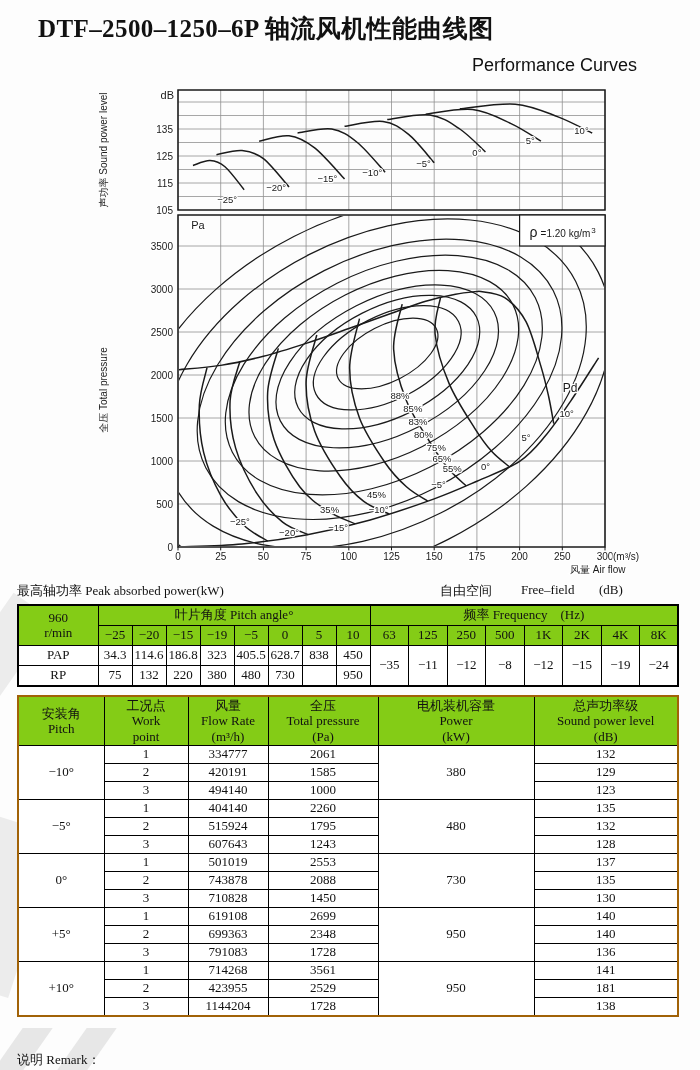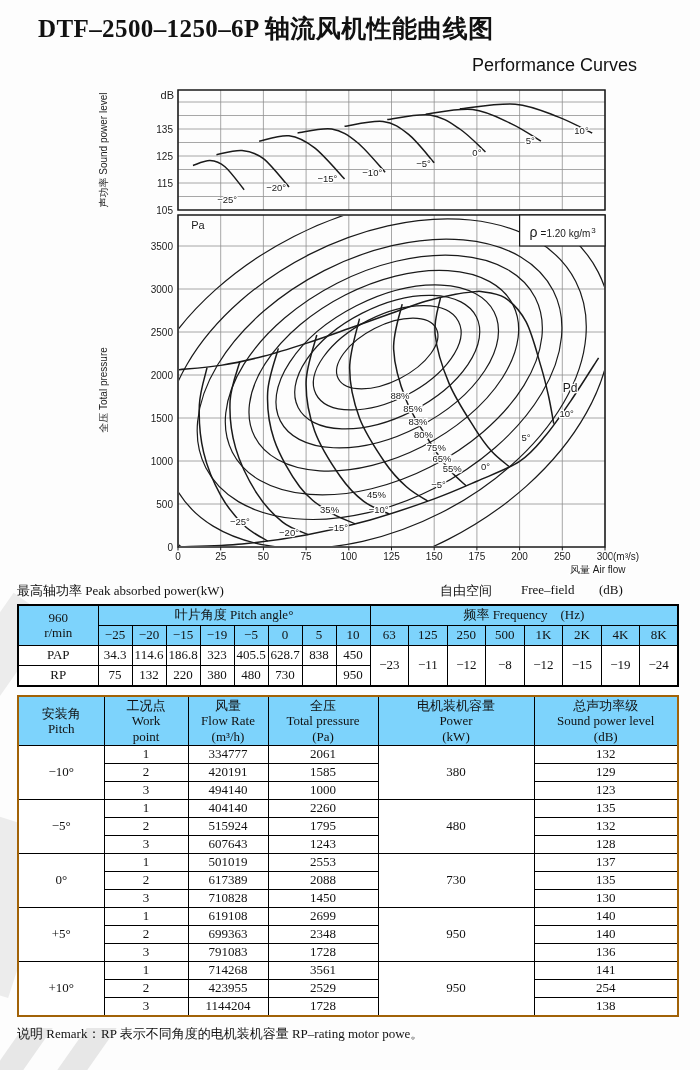--- a/index.html
+++ b/index.html
@@ -13,29 +13,29 @@
   .subtitle{left:472px;top:55px;font-family:"Liberation Sans",sans-serif;font-size:18px}
   #charts{left:0;top:0}
   .cap{top:582px;font-size:13px;white-space:nowrap}
   .cap-left{left:17px}
   .cap-cn{left:440px}
   .cap-en{left:521px}
   .cap-unit{left:599px}
   table{border-collapse:collapse;table-layout:fixed;background:#fff}
   td{border:1px solid #000;text-align:center;vertical-align:middle;padding:0;
      font-size:13px;line-height:1.08;overflow:hidden;white-space:nowrap}
-  .shade{background:#7dd3fc}
+  .shade{background:#84cc16}
   #table1-wrap{left:17px;top:604px}
   #table1-wrap table{width:660px;border:2px solid #000}
   #table1-wrap td{height:19px}
   #table2-wrap{left:17px;top:695px}
   #table2-wrap table{width:660px;border:2px solid #a16207}
   #table2-wrap td{height:17px}
   #table2-wrap td.hdr{height:48px;line-height:1.18;font-size:13px}
-  .remark{left:17px;top:1026px;font-size:13px;line-height:1.3;padding-left:84px}
+  .remark{left:17px;top:1052px;font-size:13px;line-height:1.3;padding-left:84px}
   .remark .prefix{position:absolute;left:0;top:0}
   .remark div{white-space:nowrap}
 </style>
 </head>
 <body>
 
 <div class="wm" style="left:-18px;top:598px;width:48px;height:95px;transform:rotate(35deg)"></div>
 <div class="wm" style="left:-30px;top:822px;width:66px;height:170px;transform:rotate(18deg)"></div>
 <div class="wm" style="left:8px;top:1028px;width:30px;height:42px;transform:skewX(-35deg);background:#e7e7e7"></div>
 <div class="wm" style="left:72px;top:1028px;width:30px;height:42px;transform:skewX(-35deg);background:#e7e7e7"></div>
@@ -242,21 +242,21 @@
         <tr>
           <td>PAP</td>
           <td>34.3</td>
           <td>114.6</td>
           <td>186.8</td>
           <td>323</td>
           <td>405.5</td>
           <td>628.7</td>
           <td>838</td>
           <td>450</td>
-          <td rowspan="2">−23</td>
+          <td rowspan="2">−35</td>
           <td rowspan="2">−11</td>
           <td rowspan="2">−12</td>
           <td rowspan="2">−8</td>
           <td rowspan="2">−12</td>
           <td rowspan="2">−15</td>
           <td rowspan="2">−19</td>
           <td rowspan="2">−24</td>
         </tr>
         <tr>
           <td>RP</td>
@@ -334,21 +334,21 @@
         <tr>
           <td rowspan="3">0°</td>
           <td>1</td>
           <td>501019</td>
           <td>2553</td>
           <td rowspan="3">730</td>
           <td>137</td>
         </tr>
         <tr>
           <td>2</td>
-          <td>617389</td>
+          <td>743878</td>
           <td>2088</td>
           <td>135</td>
         </tr>
         <tr>
           <td>3</td>
           <td>710828</td>
           <td>1450</td>
           <td>130</td>
         </tr>
         <tr>
@@ -376,28 +376,27 @@
           <td>1</td>
           <td>714268</td>
           <td>3561</td>
           <td rowspan="3">950</td>
           <td>141</td>
         </tr>
         <tr>
           <td>2</td>
           <td>423955</td>
           <td>2529</td>
-          <td>254</td>
+          <td>181</td>
         </tr>
         <tr>
           <td>3</td>
           <td>1144204</td>
           <td>1728</td>
           <td>138</td>
         </tr>
       </tbody>
     </table>
   </div>
 
 <div class="layer remark">
   <span class="prefix">说明 Remark：</span>
-  <div>RP 表示不同角度的电机装机容量 RP–rating motor powe。</div>
 </div>
 
 </body></html>

